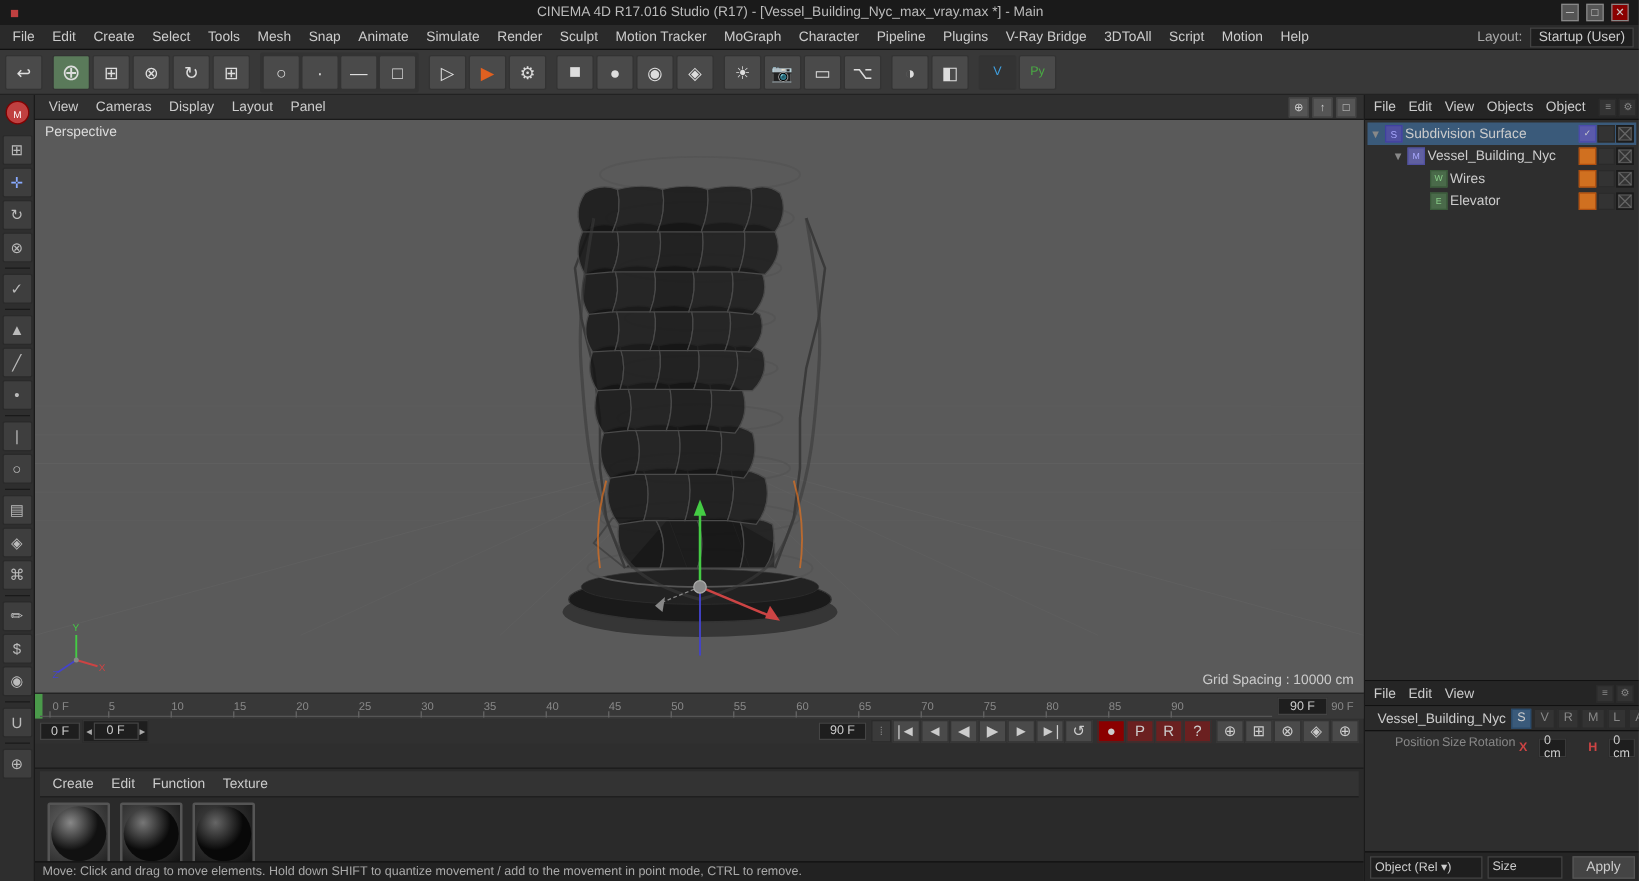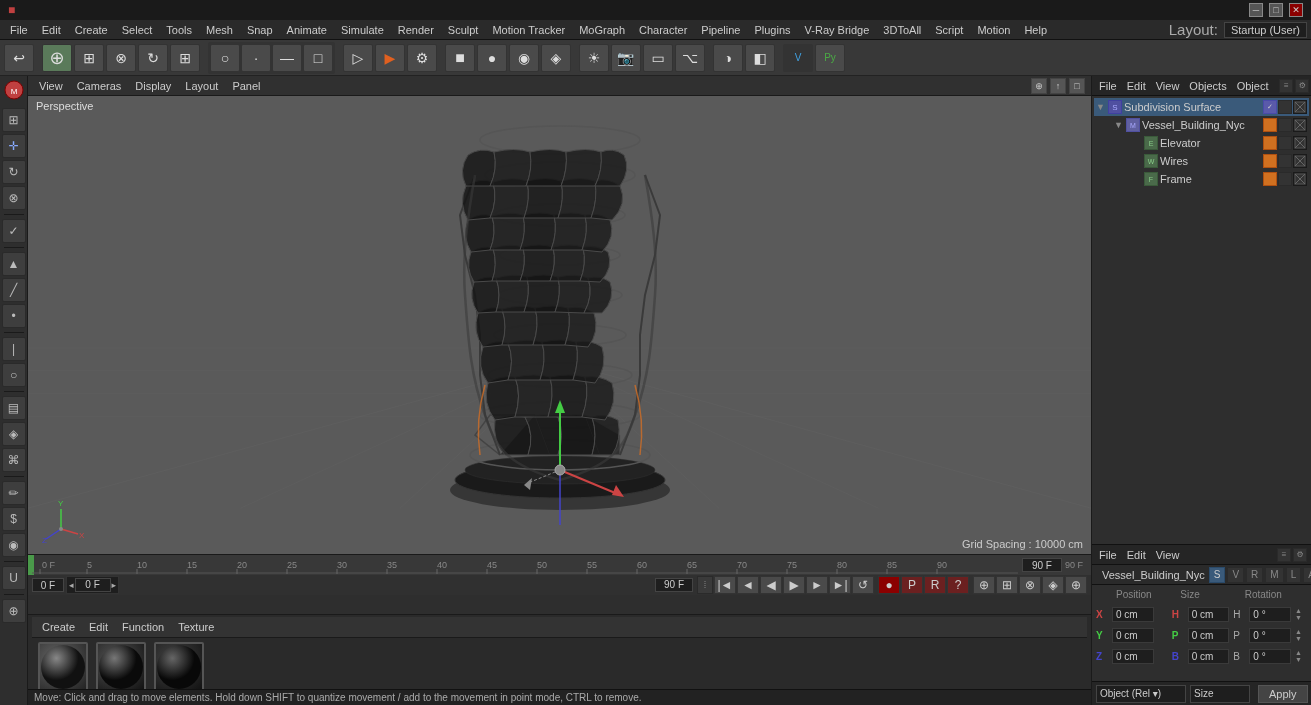--- a/index.html
+++ b/index.html
@@ -329,21 +329,21 @@
       border-bottom: 1px solid #111;
     }
     .attr-obj-dot { width: 10px; height: 10px; background: #6080c0; border-radius: 50%; }
     .attr-obj-name { color: #ccc; font-size: 11px; }
     .attr-obj-icons { margin-left: auto; display: flex; gap: 2px; }
 
     #attr-fields {
       flex: 1;
       padding: 4px;
       display: flex;
-      flex-direction: column;
+      flex-direction: row;
       gap: 3px;
       overflow-y: auto;
     }
     .attr-row {
       display: flex;
       align-items: center;
       height: 18px;
       gap: 4px;
     }
     .attr-field {
@@ -384,20 +384,21 @@
       left: 0; top: 0; bottom: 0;
       width: 6px;
       background: #4a9a4a;
     }
   </style>
 </head>
 <body>
 
 <div id="titlebar">
   <div style="font-size:12px;color:#c04040;">■</div>
+  <div class="title">CINEMA 4D R17.016 Studio (R17) - [Vessel_Building_Nyc_max_vray.max *] - Main</div>
   <div class="controls">
     <div class="win-btn">─</div>
     <div class="win-btn">□</div>
     <div class="win-btn" style="background:#8b0000;">✕</div>
   </div>
 </div>
 
 <div id="menubar">
   <div class="menu-item">File</div>
   <div class="menu-item">Edit</div>
@@ -414,21 +415,21 @@
   <div class="menu-item">MoGraph</div>
   <div class="menu-item">Character</div>
   <div class="menu-item">Pipeline</div>
   <div class="menu-item">Plugins</div>
   <div class="menu-item">V-Ray Bridge</div>
   <div class="menu-item">3DToAll</div>
   <div class="menu-item">Script</div>
   <div class="menu-item">Motion</div>
   <div class="menu-item">Help</div>
   <div style="flex:1;"></div>
-  <div style="color:#aaa;font-size:15px;padding:0 4px;">Layout:</div>
+  <div style="color:#aaa;font-size:11px;padding:0 4px;">Layout:</div>
   <div style="background:#1e1e1e;border:1px solid #444;padding:1px 6px;color:#ccc;font-size:11px;cursor:pointer;">Startup (User)</div>
 </div>
 
 <div id="toolbar">
 
   <div class="tb-btn">↩</div>
 
   <div class="tb-sep"></div>
   <div class="tb-btn active" style="font-size:18px;">⊕</div>
   <div class="tb-btn">⊞</div>
@@ -860,72 +861,54 @@
                 </svg>
             </div>
           </div>
         </div>
 
 
         <div class="obj-item">
           <div class="obj-indent"></div>
           <div class="obj-indent"></div>
           <span class="obj-arrow" style="color:transparent;">▼</span>
+          <div class="obj-icon" style="background:#4a6a4a;border-color:#3a5a3a;color:#8c8;font-size:7px;">W</div>
+          <span class="obj-name">Wires</span>
+          <div style="display:flex;gap:1px;align-items:center;">
+            <div style="width:14px;height:14px;background:#d07020;border:1px solid #b05010;cursor:pointer;"></div>
+            <div style="width:14px;height:14px;background:#333;border:1px solid #2a2a2a;cursor:pointer;"></div>
+            <div style="width:14px;height:14px;background:#222;border:1px solid #1a1a1a;cursor:pointer;display:flex;align-items:center;justify-content:center;">
+              <svg width="12" height="12">
+                  <rect x="1" y="1" width="10" height="10" fill="#333" stroke="#555"></rect>
+                  <line x1="1" y1="1" x2="11" y2="11" stroke="#666" stroke-width="1"></line>
+                  <line x1="11" y1="1" x2="1" y2="11" stroke="#666" stroke-width="1"></line>
+                </svg>
+            </div>
+          </div>
+        </div>
+
+        <div class="obj-item">
+          <div class="obj-indent"></div>
+          <div class="obj-indent"></div>
+          <span class="obj-arrow" style="color:transparent;">▼</span>
           <div class="obj-icon" style="background:#4a6a4a;border-color:#3a5a3a;color:#8c8;font-size:7px;">E</div>
           <span class="obj-name">Elevator</span>
           <div style="display:flex;gap:1px;align-items:center;">
             <div style="width:14px;height:14px;background:#d07020;border:1px solid #b05010;cursor:pointer;"></div>
             <div style="width:14px;height:14px;background:#333;border:1px solid #2a2a2a;cursor:pointer;"></div>
             <div style="width:14px;height:14px;background:#222;border:1px solid #1a1a1a;cursor:pointer;display:flex;align-items:center;justify-content:center;">
               <svg width="12" height="12">
                   <rect x="1" y="1" width="10" height="10" fill="#333" stroke="#555"></rect>
                   <line x1="1" y1="1" x2="11" y2="11" stroke="#666" stroke-width="1"></line>
                   <line x1="11" y1="1" x2="1" y2="11" stroke="#666" stroke-width="1"></line>
                 </svg>
             </div>
           </div>
         </div>
 
-        <div class="obj-item">
-          <div class="obj-indent"></div>
-          <div class="obj-indent"></div>
-          <span class="obj-arrow" style="color:transparent;">▼</span>
-          <div class="obj-icon" style="background:#4a6a4a;border-color:#3a5a3a;color:#8c8;font-size:7px;">W</div>
-          <span class="obj-name">Wires</span>
-          <div style="display:flex;gap:1px;align-items:center;">
-            <div style="width:14px;height:14px;background:#d07020;border:1px solid #b05010;cursor:pointer;"></div>
-            <div style="width:14px;height:14px;background:#333;border:1px solid #2a2a2a;cursor:pointer;"></div>
-            <div style="width:14px;height:14px;background:#222;border:1px solid #1a1a1a;cursor:pointer;display:flex;align-items:center;justify-content:center;">
-              <svg width="12" height="12">
-                  <rect x="1" y="1" width="10" height="10" fill="#333" stroke="#555"></rect>
-                  <line x1="1" y1="1" x2="11" y2="11" stroke="#666" stroke-width="1"></line>
-                  <line x1="11" y1="1" x2="1" y2="11" stroke="#666" stroke-width="1"></line>
-                </svg>
-            </div>
-          </div>
-        </div>
-
-        <div class="obj-item">
-          <div class="obj-indent"></div>
-          <div class="obj-indent"></div>
-          <span class="obj-arrow" style="color:transparent;">▼</span>
-          <div class="obj-icon" style="background:#4a6a4a;border-color:#3a5a3a;color:#8c8;font-size:7px;">F</div>
-          <span class="obj-name">Frame</span>
-          <div style="display:flex;gap:1px;align-items:center;">
-            <div style="width:14px;height:14px;background:#d07020;border:1px solid #b05010;cursor:pointer;"></div>
-            <div style="width:14px;height:14px;background:#333;border:1px solid #2a2a2a;cursor:pointer;"></div>
-            <div style="width:14px;height:14px;background:#222;border:1px solid #1a1a1a;cursor:pointer;display:flex;align-items:center;justify-content:center;">
-              <svg width="12" height="12">
-                  <rect x="1" y="1" width="10" height="10" fill="#333" stroke="#555"></rect>
-                  <line x1="1" y1="1" x2="11" y2="11" stroke="#666" stroke-width="1"></line>
-                  <line x1="11" y1="1" x2="1" y2="11" stroke="#666" stroke-width="1"></line>
-                </svg>
-            </div>
-          </div>
-        </div>
 
 
       </div>
     </div>
 
     <div id="attr-manager">
       <div id="attr-header">
         <div class="attr-menu">File</div>
         <div class="attr-menu">Edit</div>
         <div class="attr-menu">View</div>

